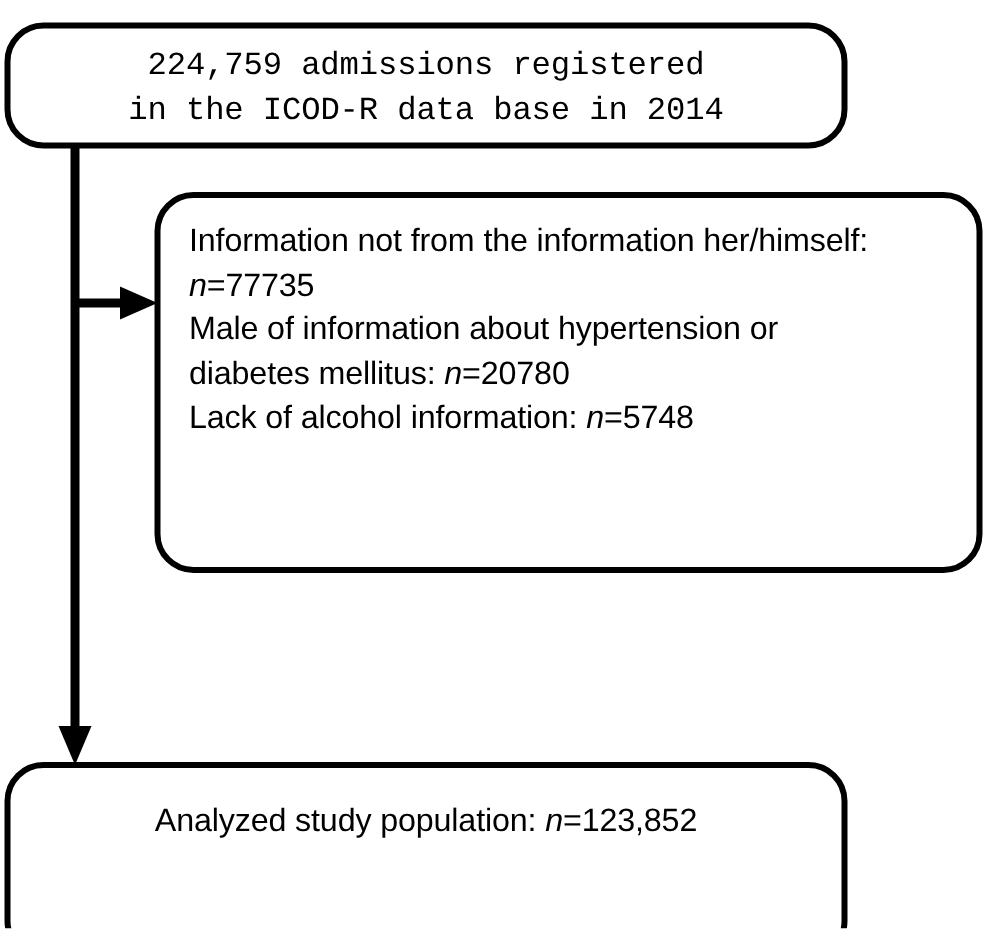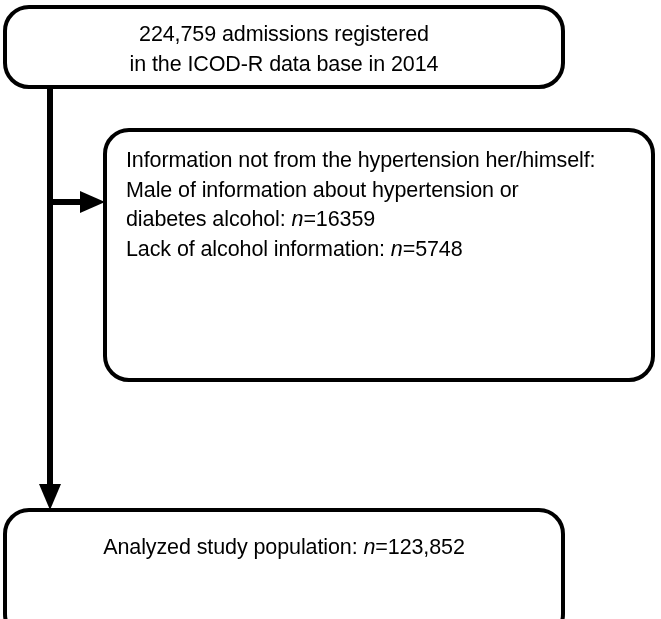--- a/index.html
+++ b/index.html
@@ -41,23 +41,24 @@
     letter-spacing: -0.1px;
     white-space: nowrap;
   }
   .txt .it {
     font-style: italic;
   }
 
   
   #box-source {
     left: 3px;
-    top: 5px;
+    top: 15px;
     width: 562px;
     height: 84px;
+    font-family: Liberation Mono, monospace;
   }
   #box-source .node-inner {
     top: 11px;
     text-align: center;
   }
 
   
   #box-exclusions {
     left: 103px;
     top: 128px;
@@ -111,24 +112,25 @@
   <div class="node" id="box-source">
     <div class="node-inner">
       <div class="txt">224,759 admissions registered</div>
       <div class="txt">in the ICOD-R data base in 2014</div>
     </div>
   </div>
 
   <div class="node" id="box-exclusions">
     <div class="node-inner">
 
-      <div class="txt">Information not from the hypertension her/himself:</div>
+      <div class="txt">Information not from the information her/himself:</div>
+      <div class="txt"><span class="it">n</span><span>=77735</span></div>
 
       <div class="txt">Male of information about hypertension or</div>
-      <div class="txt"><span>diabetes alcohol: </span><span class="it">n</span><span>=16359</span></div>
+      <div class="txt"><span>diabetes mellitus: </span><span class="it">n</span><span>=20780</span></div>
 
       <div class="txt"><span>Lack of alcohol information: </span><span class="it">n</span><span>=5748</span></div>
 
 
     </div>
   </div>
 
   <div class="node" id="box-analyzed">
     <div class="node-inner">
       <div class="txt"><span>Analyzed study population: </span><span class="it">n</span><span>=123,852</span></div>

